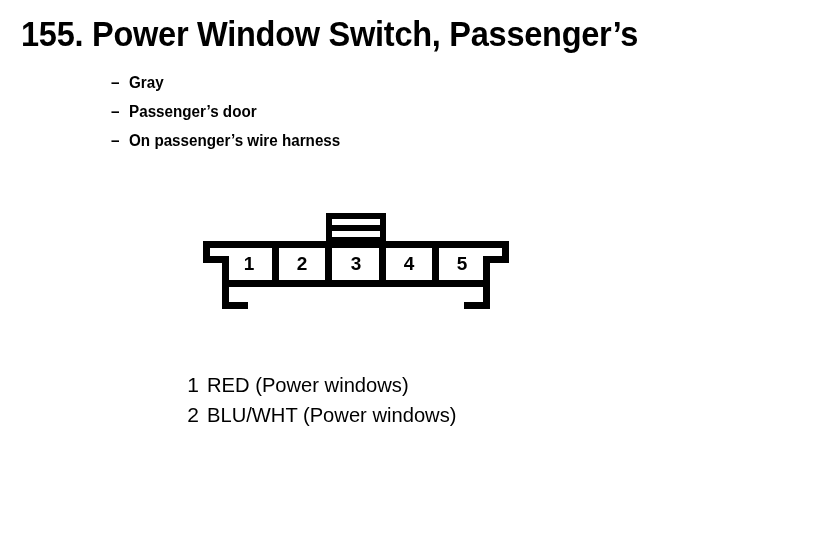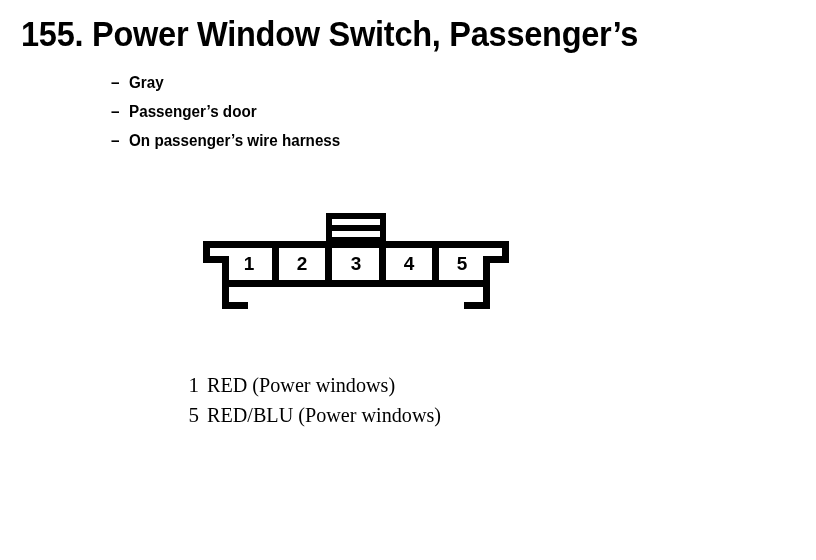--- a/index.html
+++ b/index.html
@@ -91,21 +91,20 @@
   .pin-legend {
     position: absolute;
     left: 181px;
     top: 370px;
     font-size: 21px;
     line-height: 30px;
   }
   .legend-row {
     white-space: nowrap;
     height: 30px;
-    font-family: Liberation Serif, serif;
   }
   .legend-num {
     display: inline-block;
     width: 18px;
     text-align: right;
   }
   .legend-desc {
     display: inline-block;
     margin-left: 8px;
     transform: scaleX(0.96);
@@ -173,15 +172,15 @@
     <div class="pin-number p4">4</div>
     <div class="pin-number p5">5</div>
   </div>
 </div>
 
 <div class="pin-legend">
   <div class="legend-row">
     <span class="legend-num">1</span><span class="legend-desc">RED (Power windows)</span>
   </div>
   <div class="legend-row">
-    <span class="legend-num">5</span><span class="legend-desc">RED/BLU (Power windows)</span>
+    <span class="legend-num">2</span><span class="legend-desc">BLU/WHT (Power windows)</span>
   </div>
 </div>
 
 </body></html>

